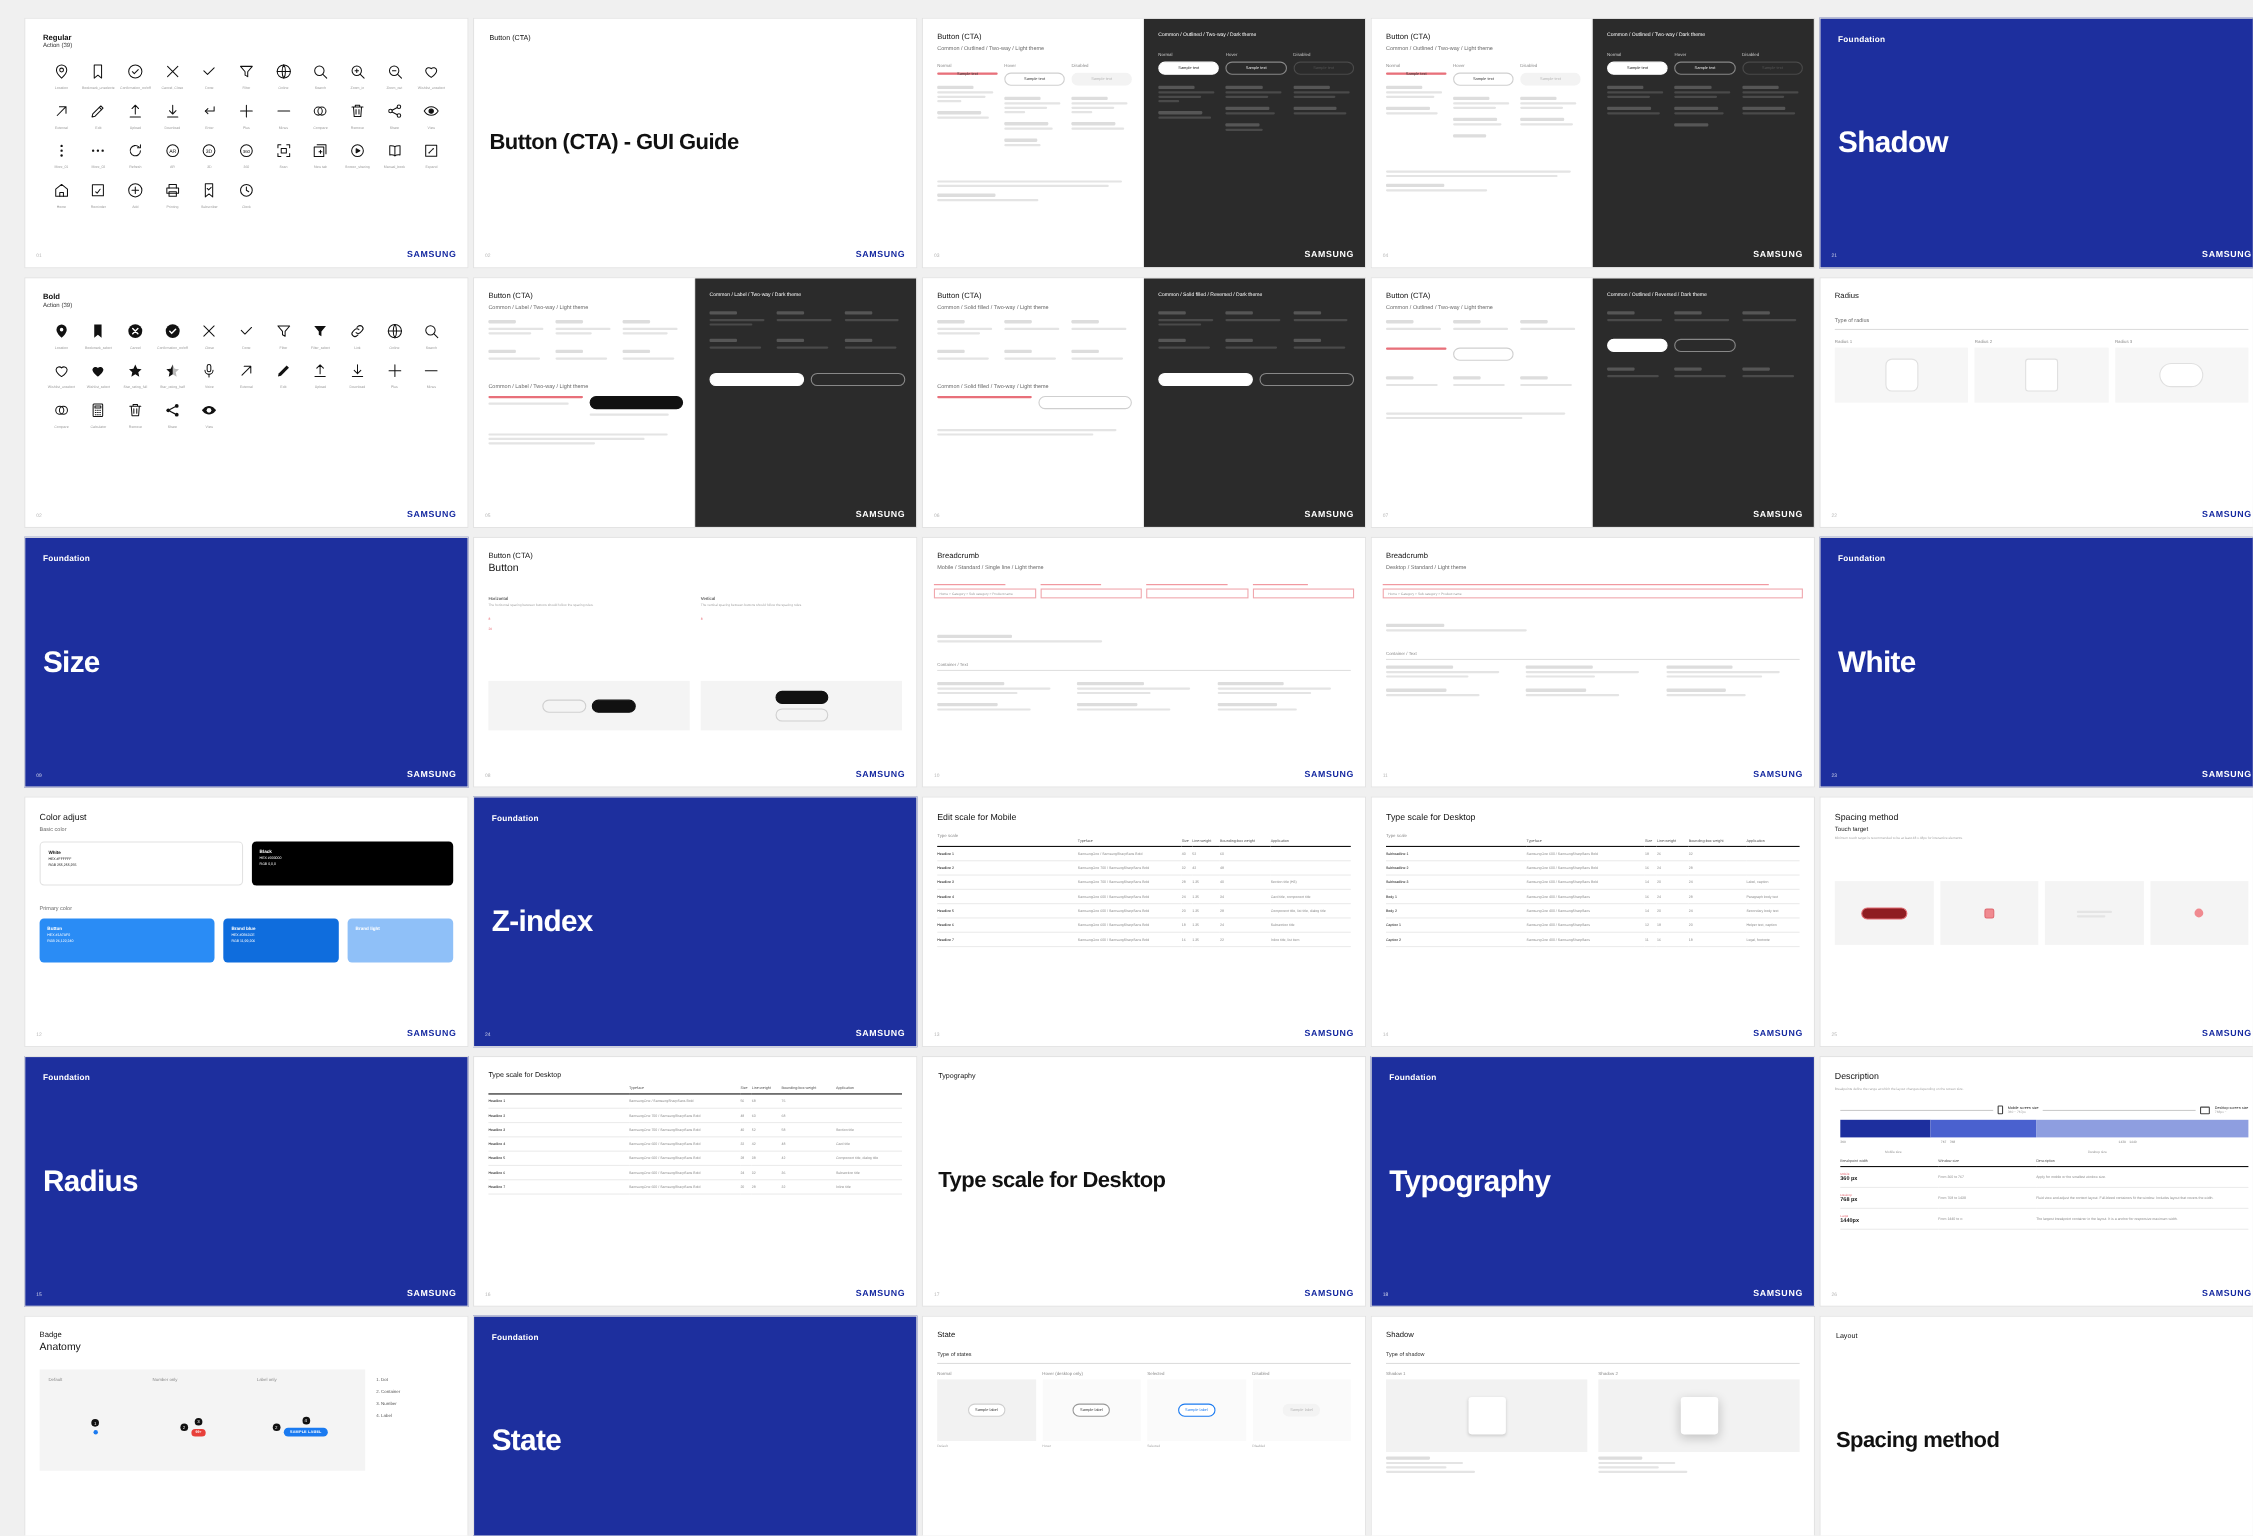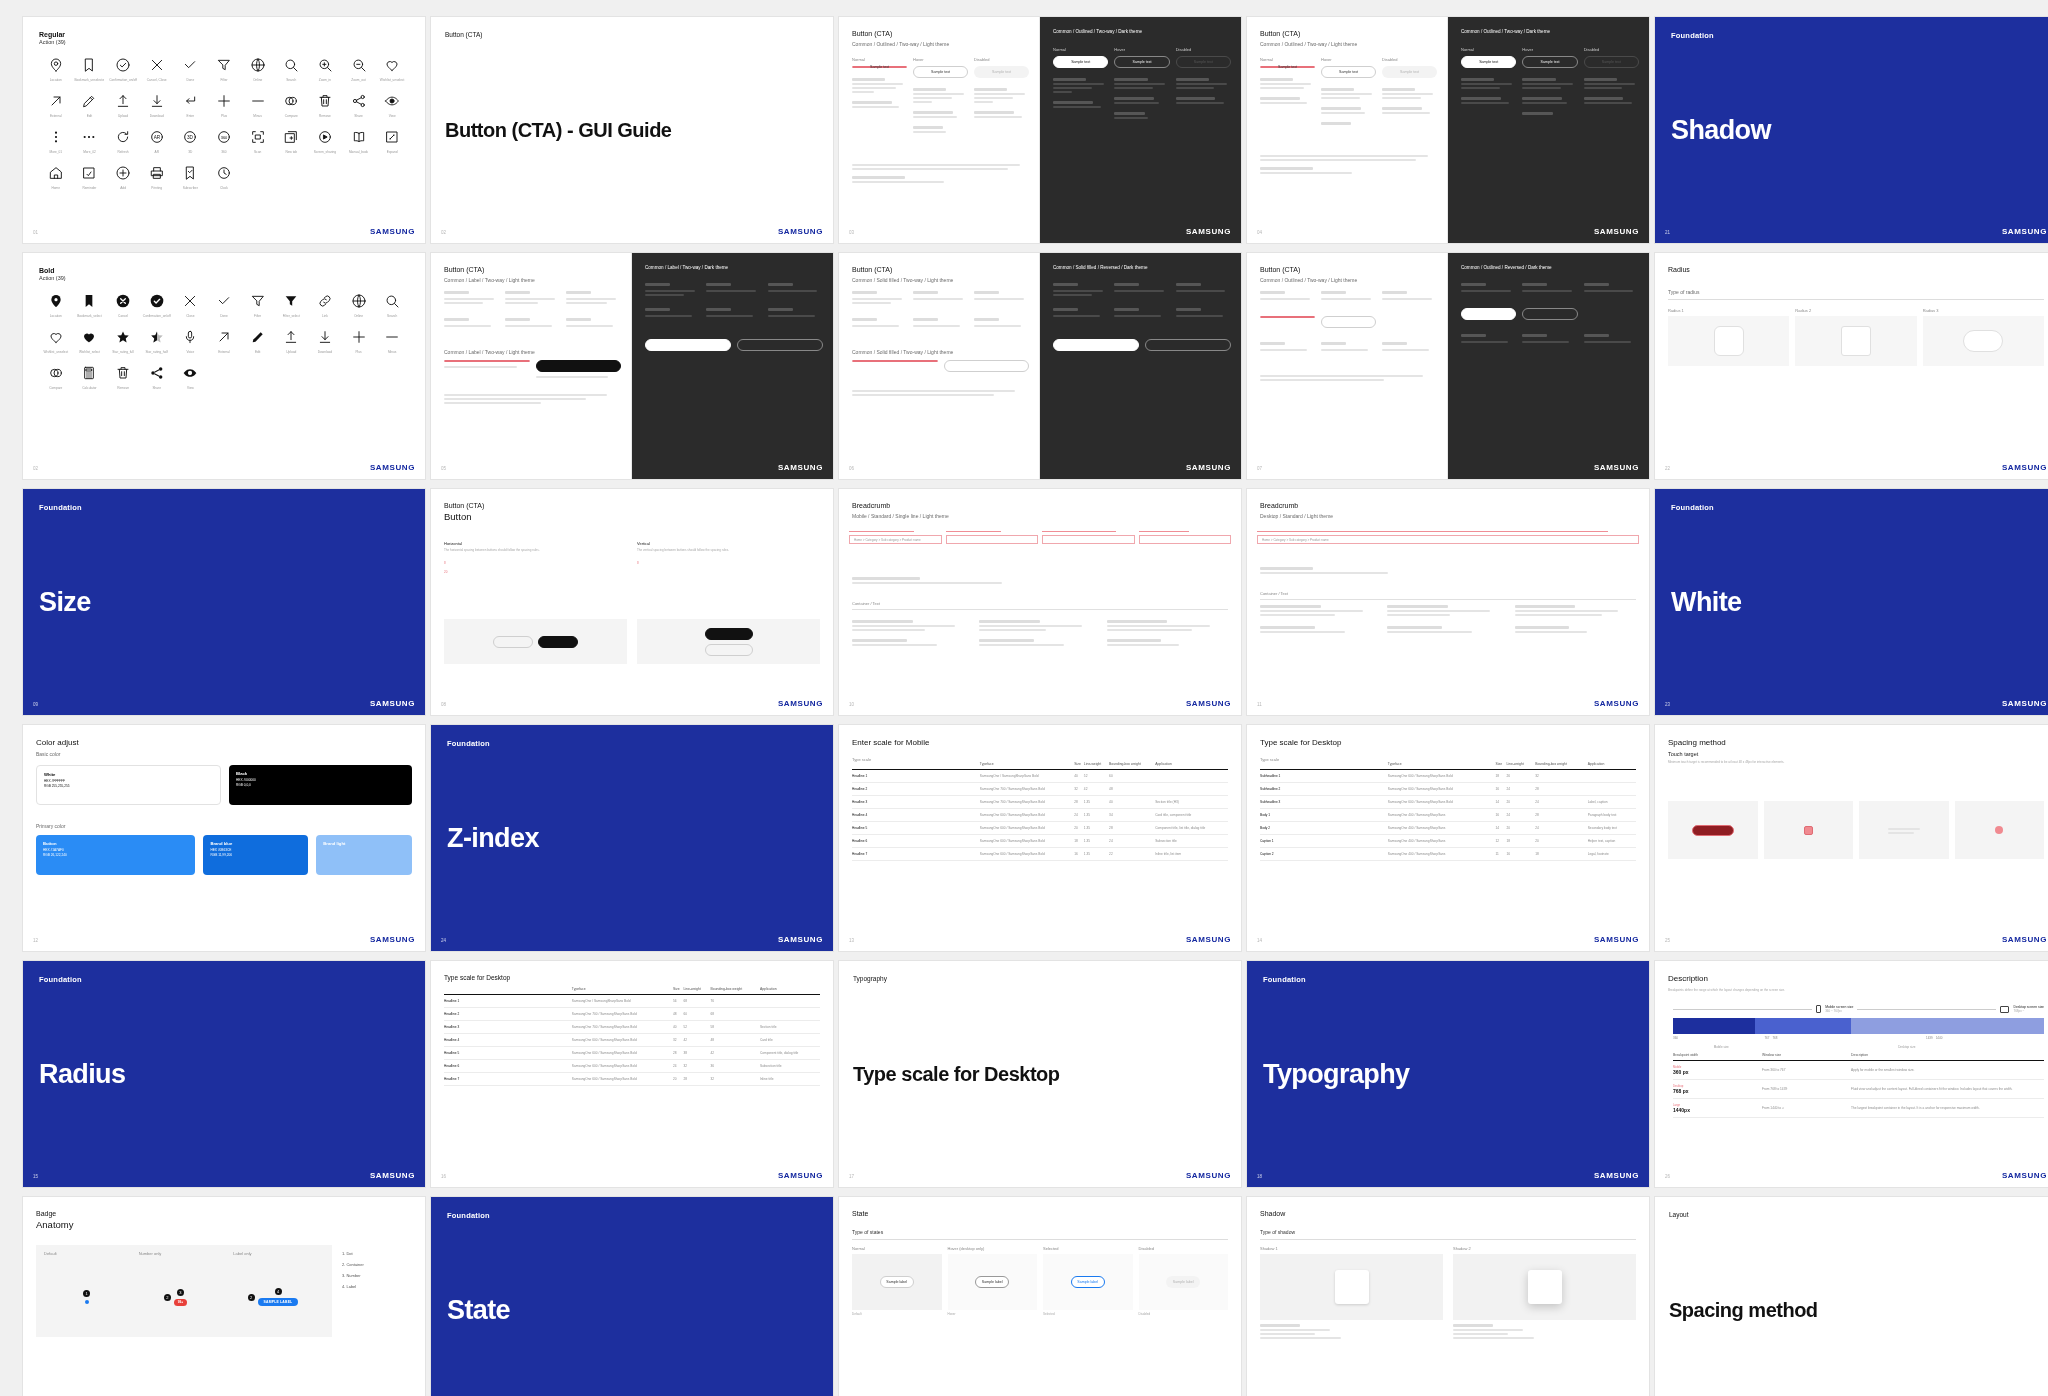--- a/index.html
+++ b/index.html
@@ -1610,21 +1610,21 @@
 
   <div class="slide blue">
     <div class="kicker">Foundation</div>
     <div class="bigtitle">Z-index</div>
     <div class="pagenum light">24</div>
     <div class="samsung onblue">SAMSUNG</div>
   </div>
 
   <div class="slide">
     <div class="head">
-        <div class="h1" style="font-size:8px">Enter scale for Mobile</div>
+        <div class="h1" style="font-size:8px">Edit scale for Mobile</div>
       </div>
     <div style="position:absolute;left:13px;right:13px;top:32px">
       <div class="lbl">Type scale</div>
       <table class="tstable" id="ts-mobile">
           <thead>
             <tr>
               <th style="width: 34%;"></th>
               <th>Typeface</th>
               <th>Size</th>
               <th>Line-weight</th>

